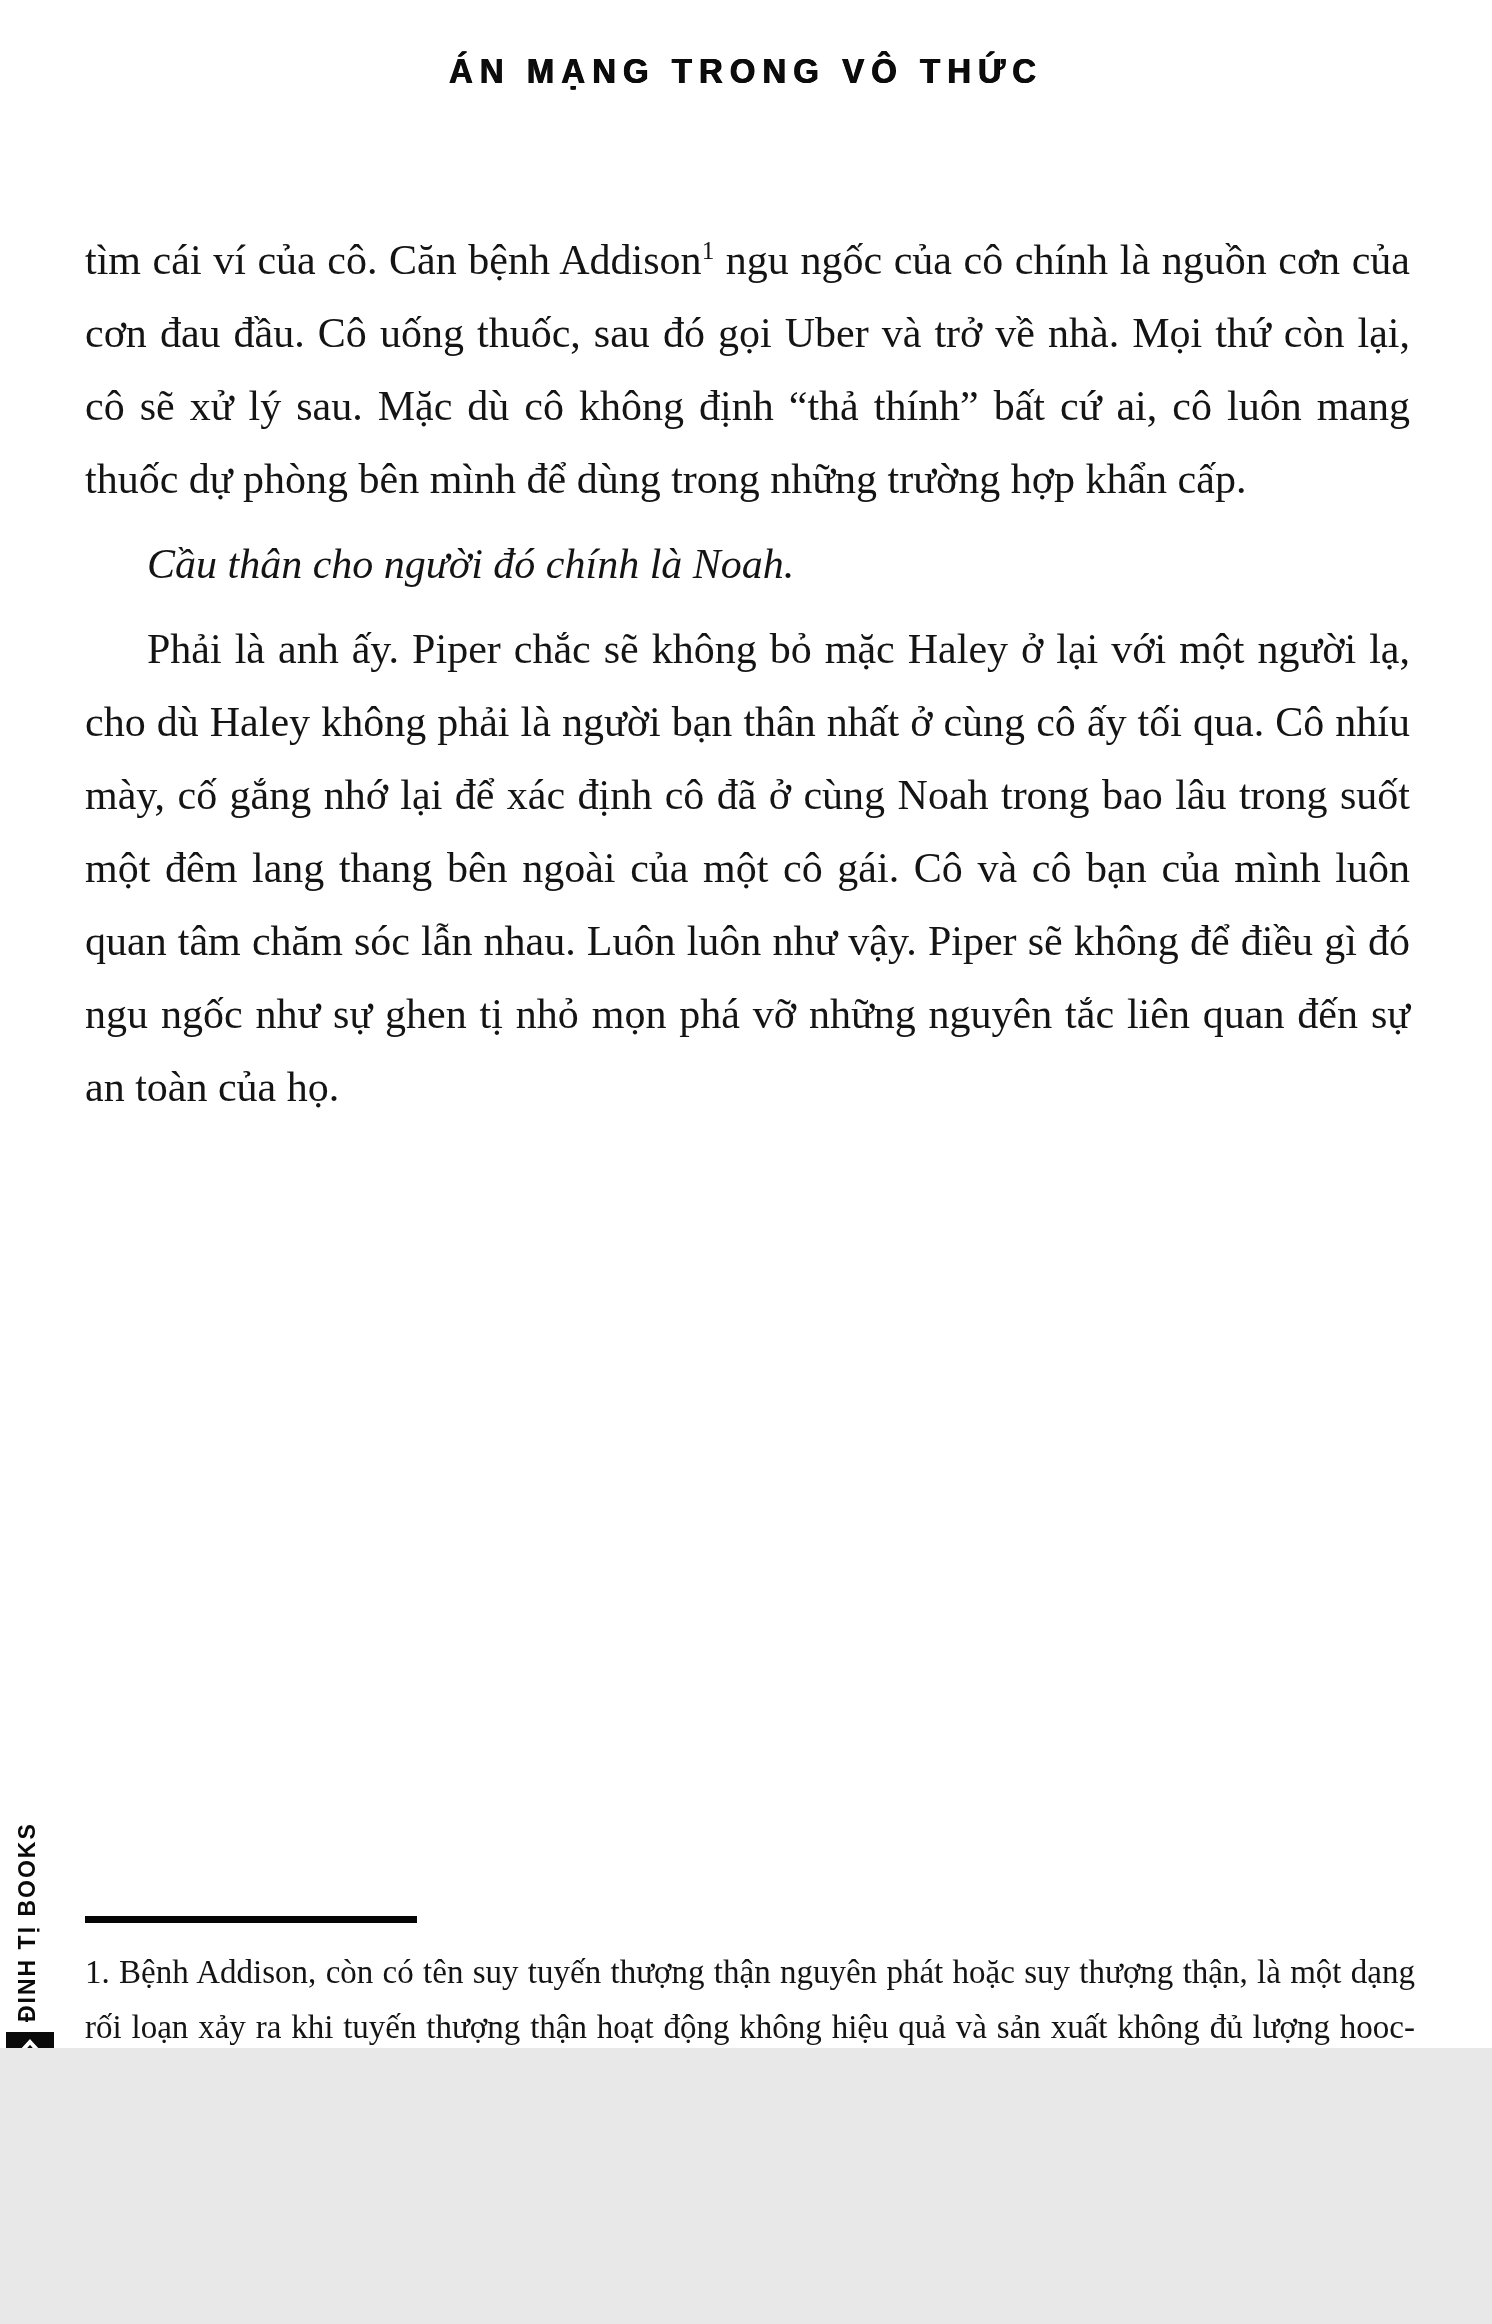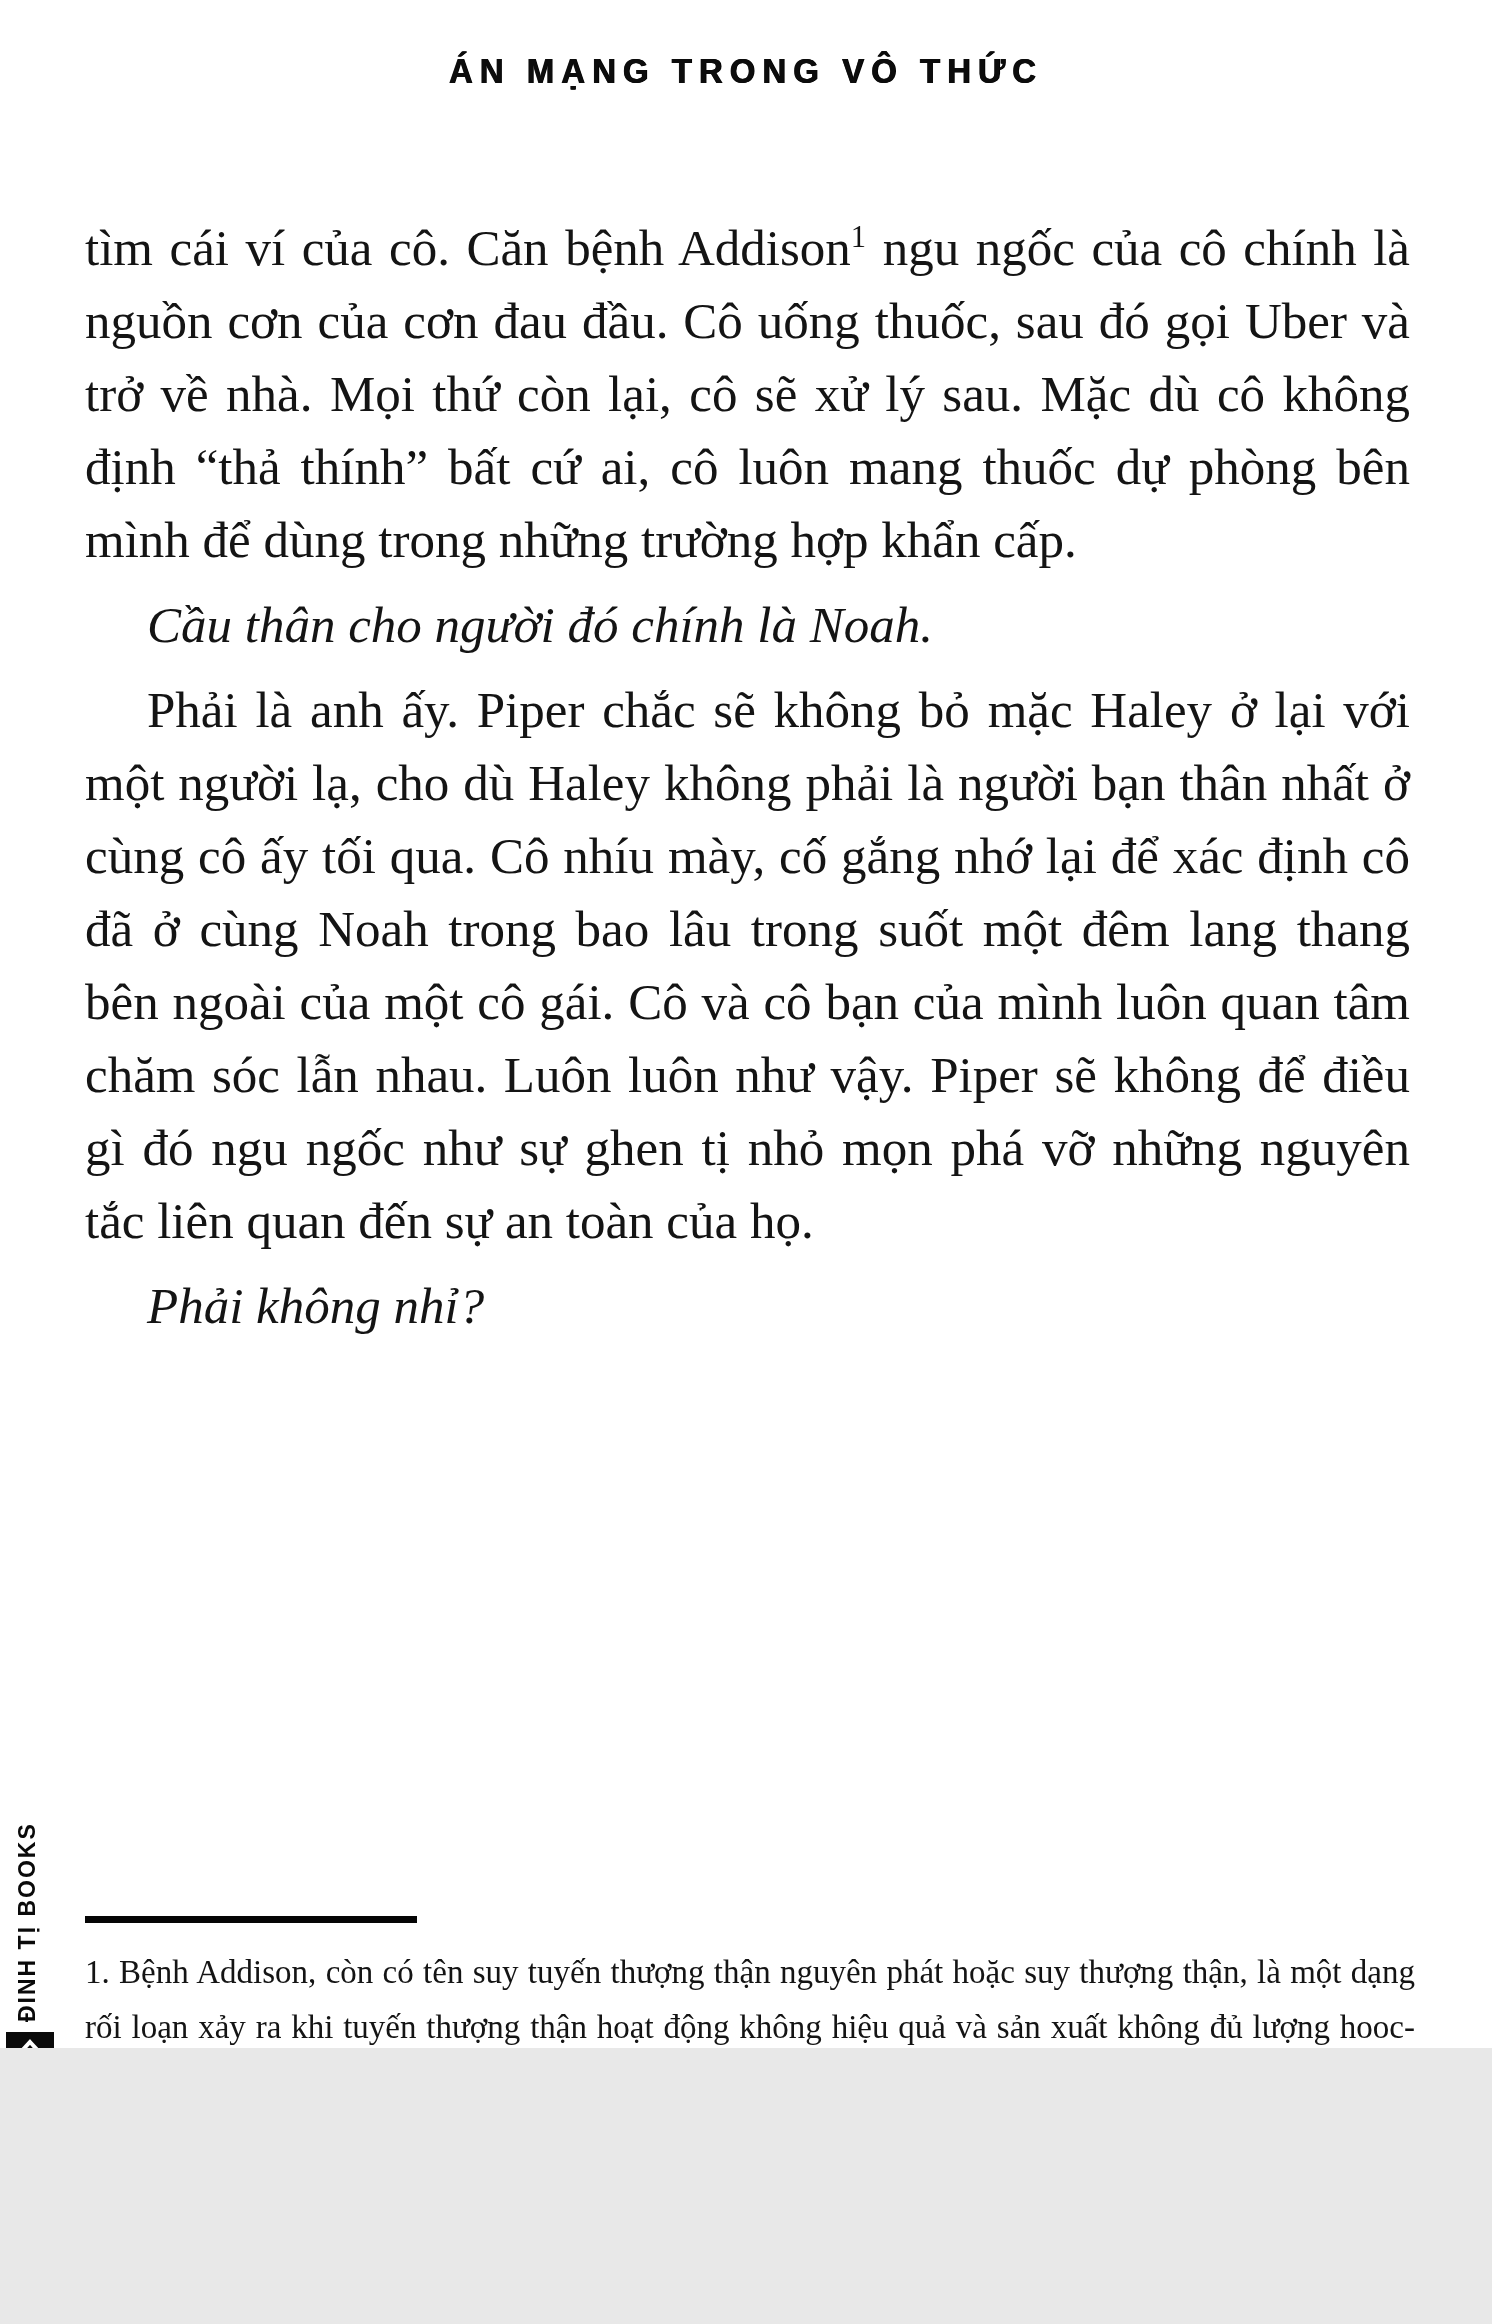--- a/index.html
+++ b/index.html
@@ -29,24 +29,24 @@
     font-size: 33px;
     letter-spacing: 7px;
     color: #0c0c0c;
     text-shadow: 0.6px 0.6px 0 #000, -0.4px 0.2px 0 #222;
     transform: scaleY(1.05);
   }
 
   
   .body-text {
     position: absolute;
-    top: 212px;
+    top: 224px;
     left: 85px;
     width: 1325px;
-    font-size: 51px;
+    font-size: 42px;
     line-height: 73px;
     text-align: justify;
   }
   .body-text p.para {
     margin: 0;
     padding: 0;
   }
   .body-text p.indent { text-indent: 62px; }
   .body-text p.italic {
     font-style: italic;
@@ -128,21 +128,20 @@
 <body>
 
 <div class="page">
 
   <div class="running-head">ÁN MẠNG TRONG VÔ THỨC</div>
 
   <div class="body-text">
       <p class="para"><span>tìm cái ví của cô. Căn bệnh Addison</span><sup>1</sup><span> ngu ngốc của cô chính là nguồn cơn của cơn đau đầu. Cô uống thuốc, sau đó gọi Uber và trở về nhà. Mọi thứ còn lại, cô sẽ xử lý sau. Mặc dù cô không định “thả thính” bất cứ ai, cô luôn mang thuốc dự phòng bên mình để dùng trong những trường hợp khẩn cấp.</span></p>
       <p class="para indent italic"><span>Cầu thân cho người đó chính là Noah.</span></p>
       <p class="para indent"><span>Phải là anh ấy. Piper chắc sẽ không bỏ mặc Haley ở lại với một người lạ, cho dù Haley không phải là người bạn thân nhất ở cùng cô ấy tối qua. Cô nhíu mày, cố gắng nhớ lại để xác định cô đã ở cùng Noah trong bao lâu trong suốt một đêm lang thang bên ngoài của một cô gái. Cô và cô bạn của mình luôn quan tâm chăm sóc lẫn nhau. Luôn luôn như vậy. Piper sẽ không để điều gì đó ngu ngốc như sự ghen tị nhỏ mọn phá vỡ những nguyên tắc liên quan đến sự an toàn của họ.</span></p>
-      <p class="para indent italic"><span>Phải không nhỉ?</span></p>
     </div>
 
   <div class="footnote">
     <div class="footnote-rule"></div>
     <p class="footnote-text">1. Bệnh Addison, còn có tên suy tuyến thượng thận nguyên phát hoặc suy thượng thận, là một dạng rối loạn xảy ra khi tuyến thượng thận hoạt động không hiệu quả và sản xuất không đủ lượng hooc-môn cần thiết.</p>
   </div>
 
   <div class="page-footer">
     <span class="footer-ornament">↠</span>
     <span class="page-number">7</span>

